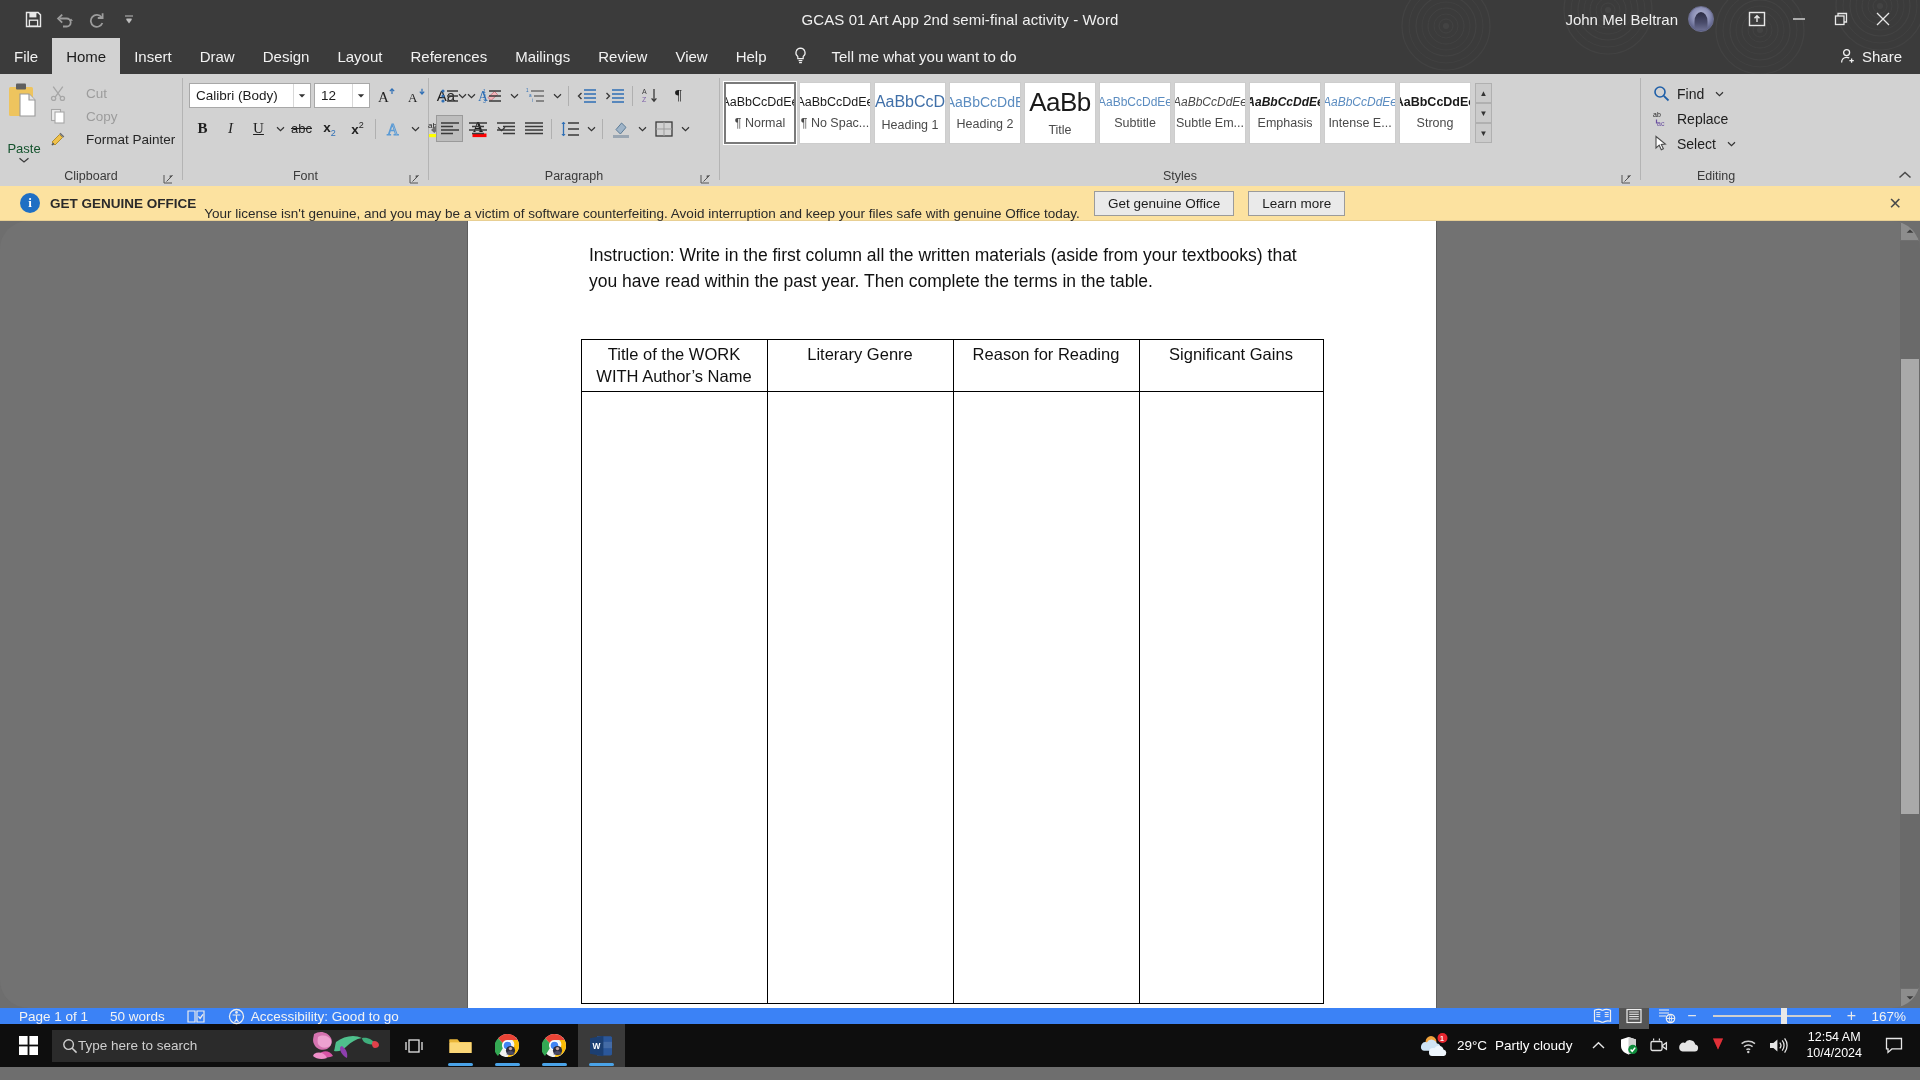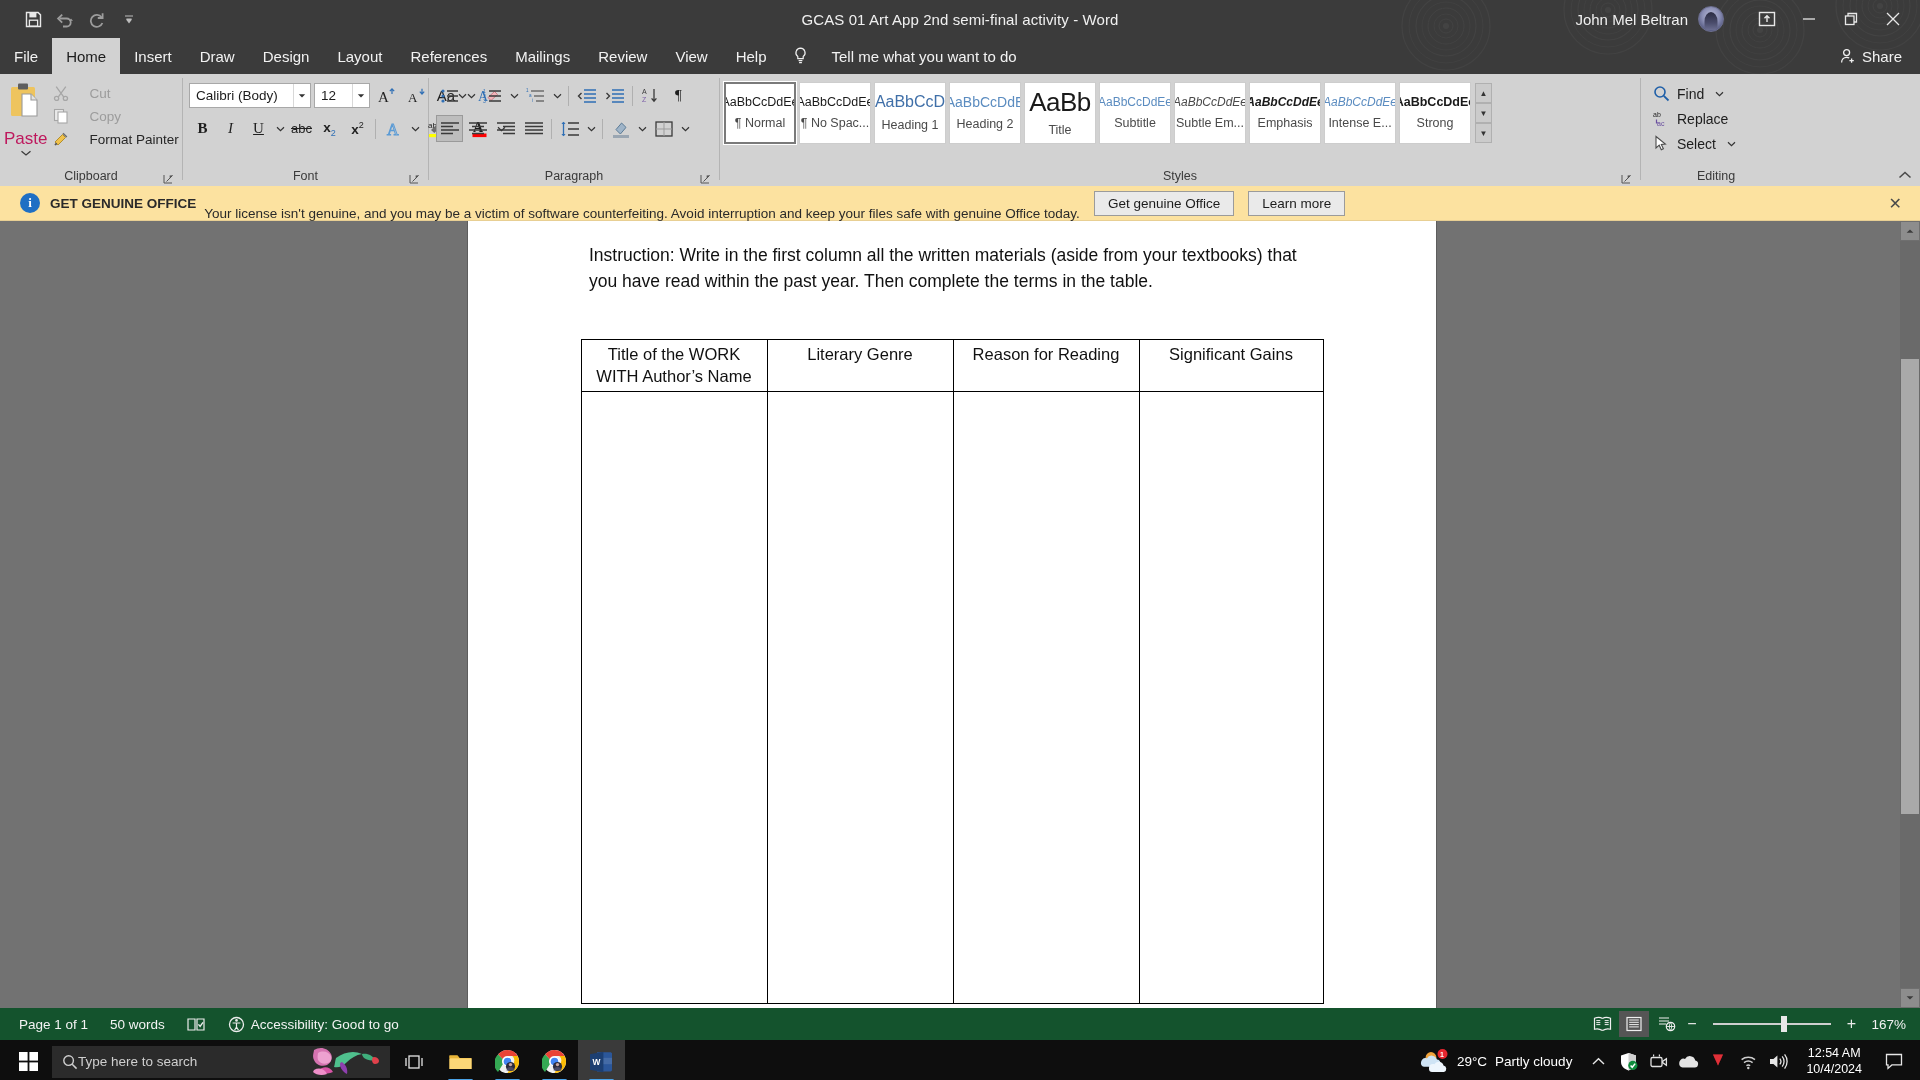--- a/index.html
+++ b/index.html
@@ -16,21 +16,21 @@
     overflow:hidden;
   }
   .tb-rings{position:absolute;top:0;right:0;width:560px;height:38px;pointer-events:none;opacity:.55;}
   .qat{display:flex;align-items:center;gap:2px;padding-left:18px;z-index:2;}
   .qat-btn{width:30px;height:28px;display:flex;align-items:center;justify-content:center;cursor:pointer;}
   .qat-btn svg{display:block;}
   .tb-title{
     position:absolute;left:0;right:0;text-align:center;color:#f0f0f0;font-size:15px;
     letter-spacing:.1px;pointer-events:none;
   }
-  .tb-right{margin-left:auto;display:flex;align-items:center;z-index:2;padding-right:6px;}
+  .tb-right{margin-left:auto;display:flex;align-items:center;z-index:2;padding-right:16px;}
   .tb-user{color:#f0f0f0;font-size:15px;margin-right:10px;white-space:nowrap;}
   .avatar{
     width:26px;height:26px;border-radius:50%;margin-right:22px;
     background:radial-gradient(circle at 50% 38%, #b9bcd8 0%, #8b8fb5 45%, #5a5f86 75%, #3f4464 100%);
     position:relative;overflow:hidden;border:1px solid #6d6f90;
   }
   .avatar:after{
     content:"";position:absolute;left:50%;top:22%;width:13px;height:18px;transform:translateX(-50%);
     background:linear-gradient(180deg,#2b2c42 0%, #4a4c6b 60%, #6b6e91 100%);
     border-radius:50% 50% 22% 22%;
@@ -60,21 +60,21 @@
   }
   .grp-launch{
     position:absolute;right:4px;bottom:1px;width:11px;height:11px;cursor:pointer;
   }
   .grp-sep{width:1px;background:#b4b4b4;margin:4px 0 6px 0;}
 
   
   .paste{
     width:62px;display:flex;flex-direction:column;align-items:center;padding-top:4px;cursor:pointer;
   }
-  .paste .lbl{font-size:17px;color:#be185d;margin-top:6px;}
+  .paste .lbl{font-size:13px;color:#14532d;margin-top:18px;}
   .clipcmds{display:flex;flex-direction:column;gap:3px;padding:6px 0 0 4px;}
   .cmd{display:flex;align-items:center;gap:20px;font-size:13.5px;color:#262626;padding:2px 6px 2px 2px;cursor:pointer;white-space:nowrap;}
   .cmd.dis{color:#9c9c9c;}
 
   
   .fontrow1{display:flex;align-items:center;gap:3px;padding:5px 0 0 2px;}
   .fontrow2{display:flex;align-items:center;gap:1px;padding:6px 0 0 2px;}
   .combo{
     height:25px;background:#fff;border:1px solid #a8a8a8;display:flex;align-items:center;
     font-size:13.5px;color:#1b1b1b;padding-left:6px;cursor:pointer;
@@ -119,21 +119,21 @@
          color:#fff;font-size:13px;font-weight:bold;font-family:"Liberation Serif",serif;margin:0 10px 0 10px;flex:none;}
   .bstrong{font-size:13.5px;color:#2a2a2a;font-weight:bold;margin-right:8px;white-space:nowrap;}
   .btext{font-size:13.5px;color:#2a2a2a;white-space:nowrap;margin-top:20px;}
   .bbtn{
     height:25px;background:#eaeaea;border:1px solid #9b9b9b;font-size:13.5px;color:#1c1c1c;
     padding:0 13px;margin-left:14px;cursor:pointer;display:flex;align-items:center;
   }
   .bclose{margin-left:auto;color:#4a4a4a;font-size:16px;cursor:pointer;padding:0 8px;}
 
   
-  .work{position:relative;height:787px;background:#727272;overflow:hidden;}
+  .work{position:relative;height:787px;background:#727272;overflow:hidden;border-radius:28px;}
   .page{
     position:absolute;left:468px;top:0;width:968px;background:#fff;height:787px;
     box-shadow:0 0 0 1px rgba(0,0,0,.18);
   }
   .doc{padding:14px 0 0 0;}
   .instr{
     margin:0 auto;width:726px;font-family:"Liberation Sans", sans-serif;font-size:17.5px;color:#111;
     line-height:1.47;padding-top:8px;
   }
   table.tbl{
@@ -146,21 +146,21 @@
   table.tbl td.body{height:612px;}
 
   
   .vsb{position:absolute;right:0;top:0;width:20px;height:787px;background:#6a6a6a;}
   .vsb-btn{width:20px;height:20px;background:#8d8d8d;border:1px solid #6f6f6f;display:flex;align-items:center;justify-content:center;cursor:pointer;}
   .vsb-thumb{position:absolute;left:1px;top:138px;width:18px;height:455px;background:#a9a9a9;cursor:pointer;}
   .vsb-down{position:absolute;bottom:0;left:0;}
 
   
   .status{
-    height:32px;background:#14532d;display:flex;align-items:center;color:#f3f3f3;font-size:13.5px;
+    height:16px;background:#3b82f6;display:flex;align-items:center;color:#f3f3f3;font-size:13.5px;
     padding:0 8px;
   }
   .sitem{padding:0 11px;display:flex;align-items:center;gap:6px;cursor:pointer;height:24px;white-space:nowrap;}
   .sright{margin-left:auto;display:flex;align-items:center;gap:2px;}
   .vbtn{width:30px;height:26px;display:flex;align-items:center;justify-content:center;cursor:pointer;}
   .vbtn.on{background:#555;}
   .zoomtrack{width:118px;height:2px;background:#cfcfcf;position:relative;margin:0 10px;}
   .zoomthumb{position:absolute;left:58%;top:-7px;width:6px;height:16px;background:#e8e8e8;}
   .zpm{font-size:16px;color:#eaeaea;cursor:pointer;padding:0 4px;}
   .zval{font-size:13.5px;color:#f3f3f3;width:50px;text-align:right;padding-right:6px;cursor:pointer;}

